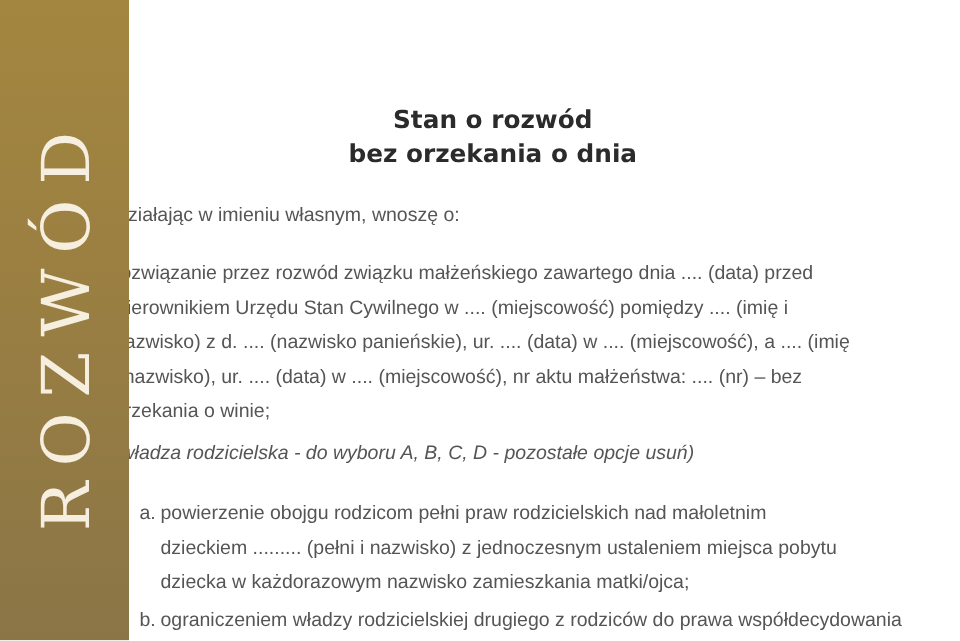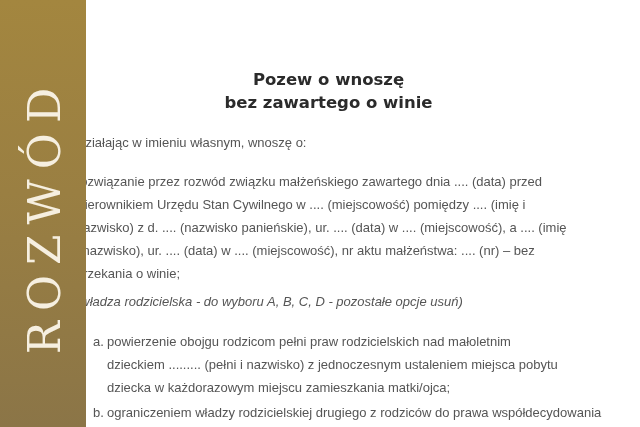--- a/index.html
+++ b/index.html
@@ -116,42 +116,42 @@
 
 <div class="page">
 
   <div class="sidebar">
     <div class="sidebar-title">ROZWÓD</div>
   </div>
 
   <div class="content">
 
     <div class="doc-title">
-      <span class="line">Pozew o wnoszę</span>
-      <span class="line">bez zawartego o winie</span>
+      <span class="line">Stan o rozwód</span>
+      <span class="line">bez orzekania o dnia</span>
     </div>
 
     <div class="intro">Działając w imieniu własnym, wnoszę o:</div>
 
     <div class="para">
       <span class="line">rozwiązanie przez rozwód związku małżeńskiego zawartego dnia .... (data) przed</span>
       <span class="line">Kierownikiem Urzędu Stan Cywilnego w .... (miejscowość) pomiędzy .... (imię i</span>
       <span class="line">nazwisko) z d. .... (nazwisko panieńskie), ur.  .... (data) w .... (miejscowość), a .... (imię</span>
       <span class="line">i nazwisko), ur. .... (data) w .... (miejscowość), nr aktu małżeństwa: .... (nr) – bez</span>
       <span class="line">orzekania o winie;</span>
     </div>
 
     <div class="note">(władza rodzicielska - do wyboru A, B, C, D - pozostałe opcje usuń)</div>
 
     <ul class="opt-list">
       <li class="opt-item">
         <span class="opt-marker">a.</span>
         <span class="line">powierzenie obojgu rodzicom pełni praw rodzicielskich nad małoletnim</span>
         <span class="line">dzieckiem ......... (pełni i nazwisko) z jednoczesnym ustaleniem miejsca pobytu</span>
-        <span class="line">dziecka w każdorazowym miejscu zamieszkania matki/ojca;</span>
+        <span class="line">dziecka w każdorazowym nazwisko zamieszkania matki/ojca;</span>
       </li>
       <li class="opt-item">
         <span class="opt-marker">b.</span>
         <span class="line">ograniczeniem władzy rodzicielskiej drugiego z rodziców do prawa współdecydowania</span>
       </li>
     </ul>
 
   </div>
 </div>
 

